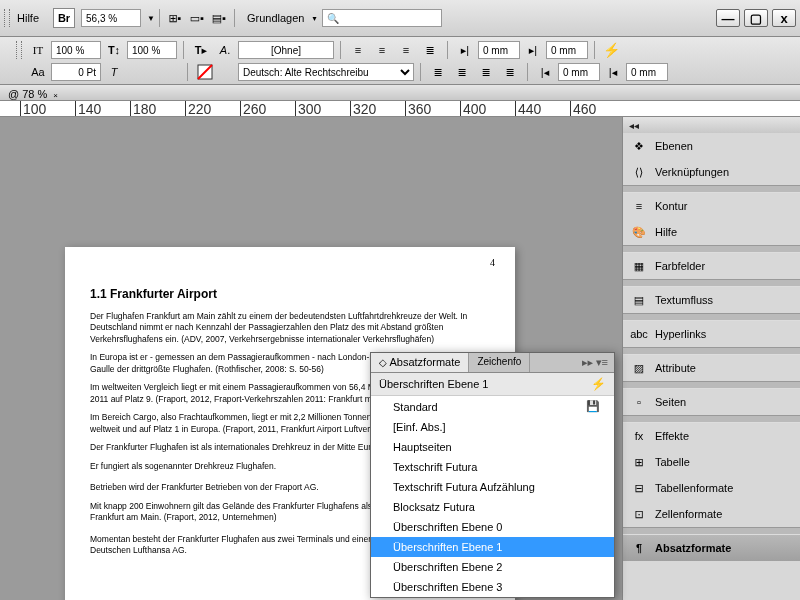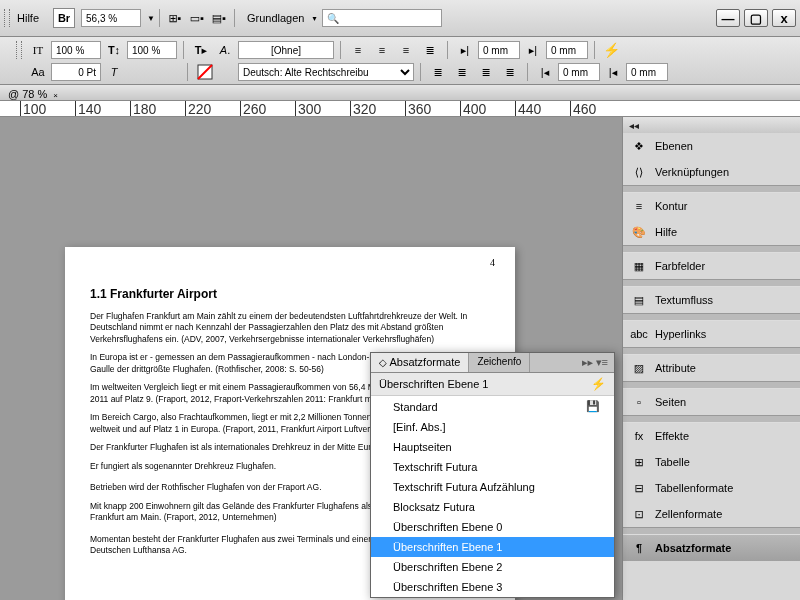--- a/index.html
+++ b/index.html
@@ -145,21 +145,21 @@
     <div class="page">
       <div class="pgnum">4</div>
       <div class="pgcontent">
         <div class="doc-h">1.1 Frankfurter Airport</div>
         <div class="doc-p">Der Flughafen Frankfurt am Main zählt zu einem der bedeutendsten Luftfahrtdrehkreuze der Welt. In Deutschland nimmt er nach Kennzahl der Passagierzahlen den Platz des mit Abstand größten Verkehrsflughafens ein. (ADV, 2007, Verkehrsergebnisse internationaler Verkehrsflughäfen)</div>
         <div class="doc-p">In Europa ist er - gemessen an dem Passagieraufkommen - nach London-Heathrow und Paris-Charles de Gaulle der drittgrößte Flughafen. (Rothfischer, 2008: S. 50-56)</div>
         <div class="doc-p">Im weltweiten Vergleich liegt er mit einem Passagieraufkommen von 56,4 Millionen Passagieren im Jahr 2011 auf Platz 9. (Fraport, 2012, Fraport-Verkehrszahlen 2011: Frankfurt mit neuem Passagierrekord)</div>
         <div class="doc-p">Im Bereich Cargo, also Frachtaufkommen, liegt er mit 2,2 Millionen Tonnen im Jahr 2011 auf Platz 7 weltweit und auf Platz 1 in Europa. (Fraport, 2011, Frankfurt Airport Luftverkehrsstatistik 2011)</div>
         <div class="doc-p">Der Frankfurter Flughafen ist als internationales Drehkreuz in der Mitte Europas nicht mehr wegzudenken.</div>
         <div class="doc-p">Er fungiert als sogenannter Drehkreuz Flughafen.</div>
-        <div class="doc-p" style="margin-top:10px;">Betrieben wird der Rothfischer Flughafen von der Fraport AG.</div>
+        <div class="doc-p" style="margin-top:10px;">Betrieben wird der Frankfurter Betrieben von der Fraport AG.</div>
         <div class="doc-p">Mit knapp 200 Einwohnern gilt das Gelände des Frankfurter Flughafens als eigenständiger Stadtteil von Frankfurt am Main. (Fraport, 2012, Unternehmen)</div>
         <div class="doc-p" style="margin-top:10px;">Momentan besteht der Frankfurter Flughafen aus zwei Terminals und einem First-Class-Terminal der Deutschen Lufthansa AG.</div>
       </div>
     </div>
   </div>
 
   <div class="panels">
     <div class="panel-tab" style="height:16px;">◂◂</div>
     <div id="panel-list">
         <div class="panel-item">

